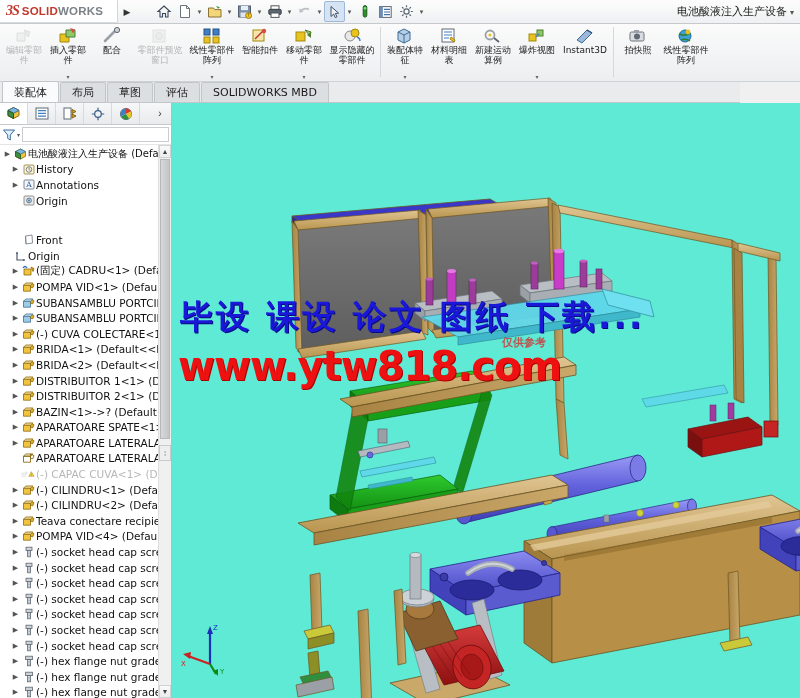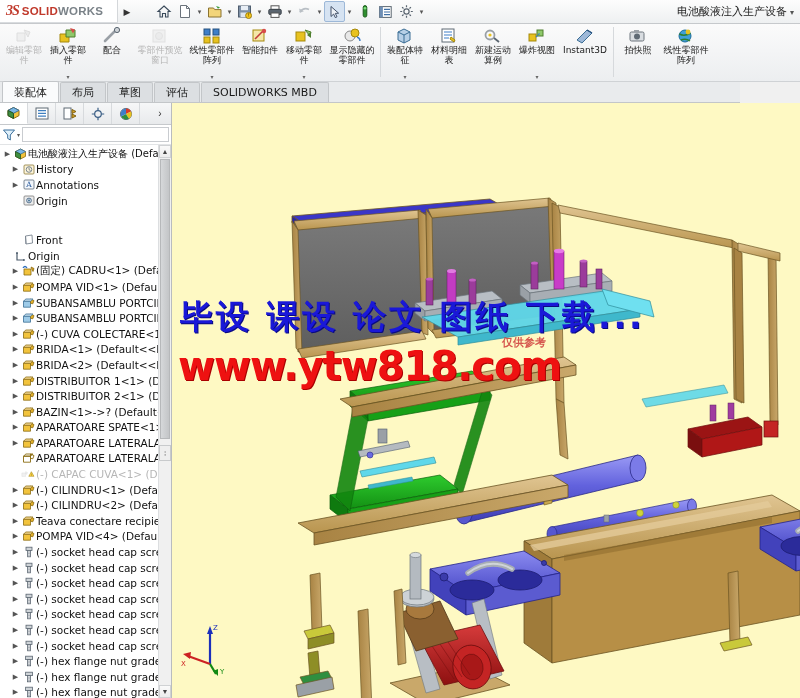--- a/index.html
+++ b/index.html
@@ -132,21 +132,21 @@
   }
   .tscroll .grip {
     position:absolute; left:0; right:0; top:300px; height:16px;
     background:#eee; border:1px solid #c8cacc; display:flex;
     align-items:center; justify-content:center; font-size:8px; color:#777;
   }
 
   
   .viewport {
     position:absolute; left:172px; top:103px; width:628px; height:595px;
-    background:#fef9c3; overflow:hidden;
+    background:#5eead4; overflow:hidden;
   }
 
   .scene { position:absolute; left:0; top:0; width:628px; height:595px; }
   .scene svg { position:absolute; left:0; top:0; }
 
   
   .wm { position:absolute; z-index:15; pointer-events:none; white-space:nowrap; }
   .wm1 {
     left:8px; top:192px; font-size:33px; font-weight:bold; color:#1a18d8;
     font-family:"DejaVu Sans",sans-serif; letter-spacing:3px;

